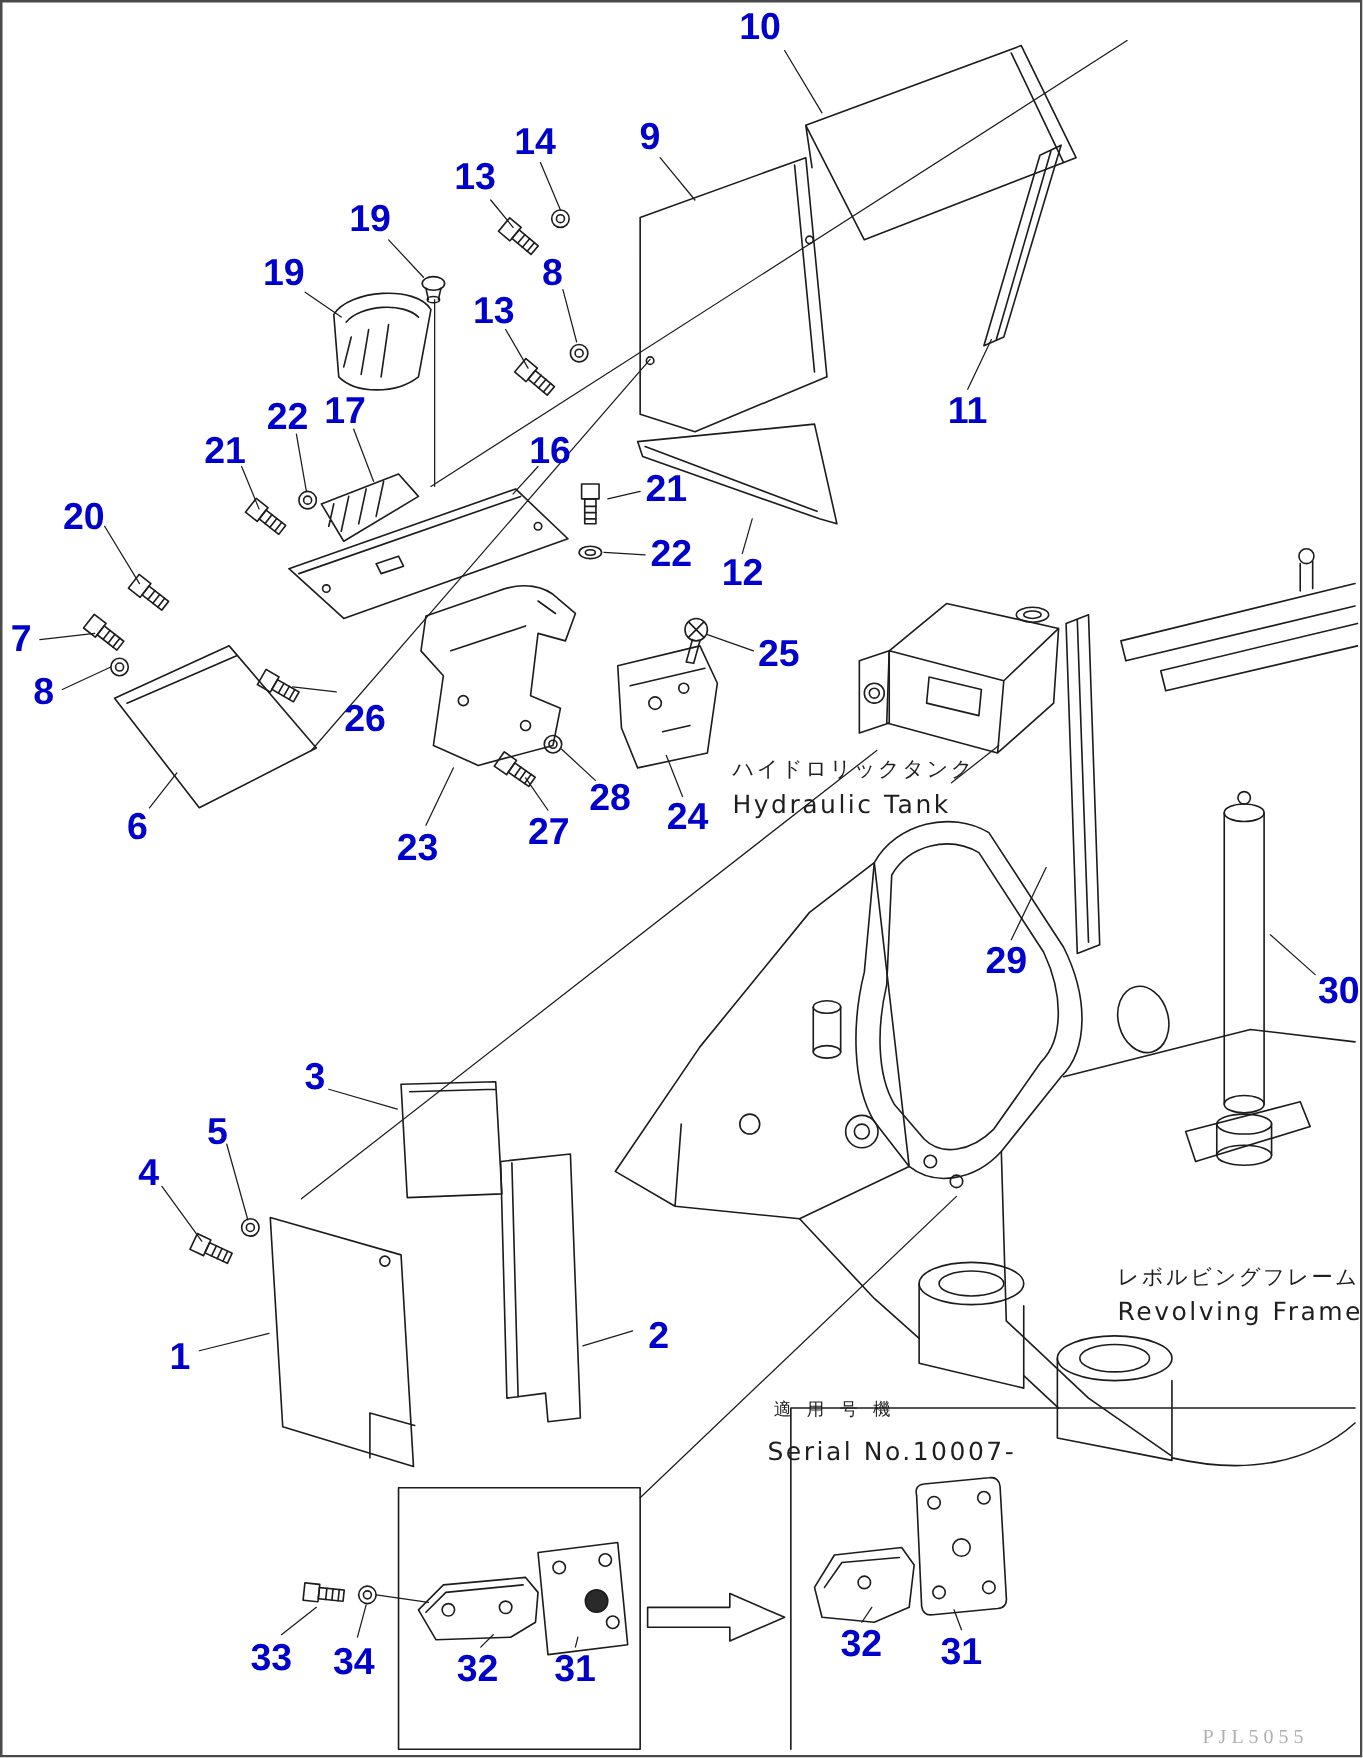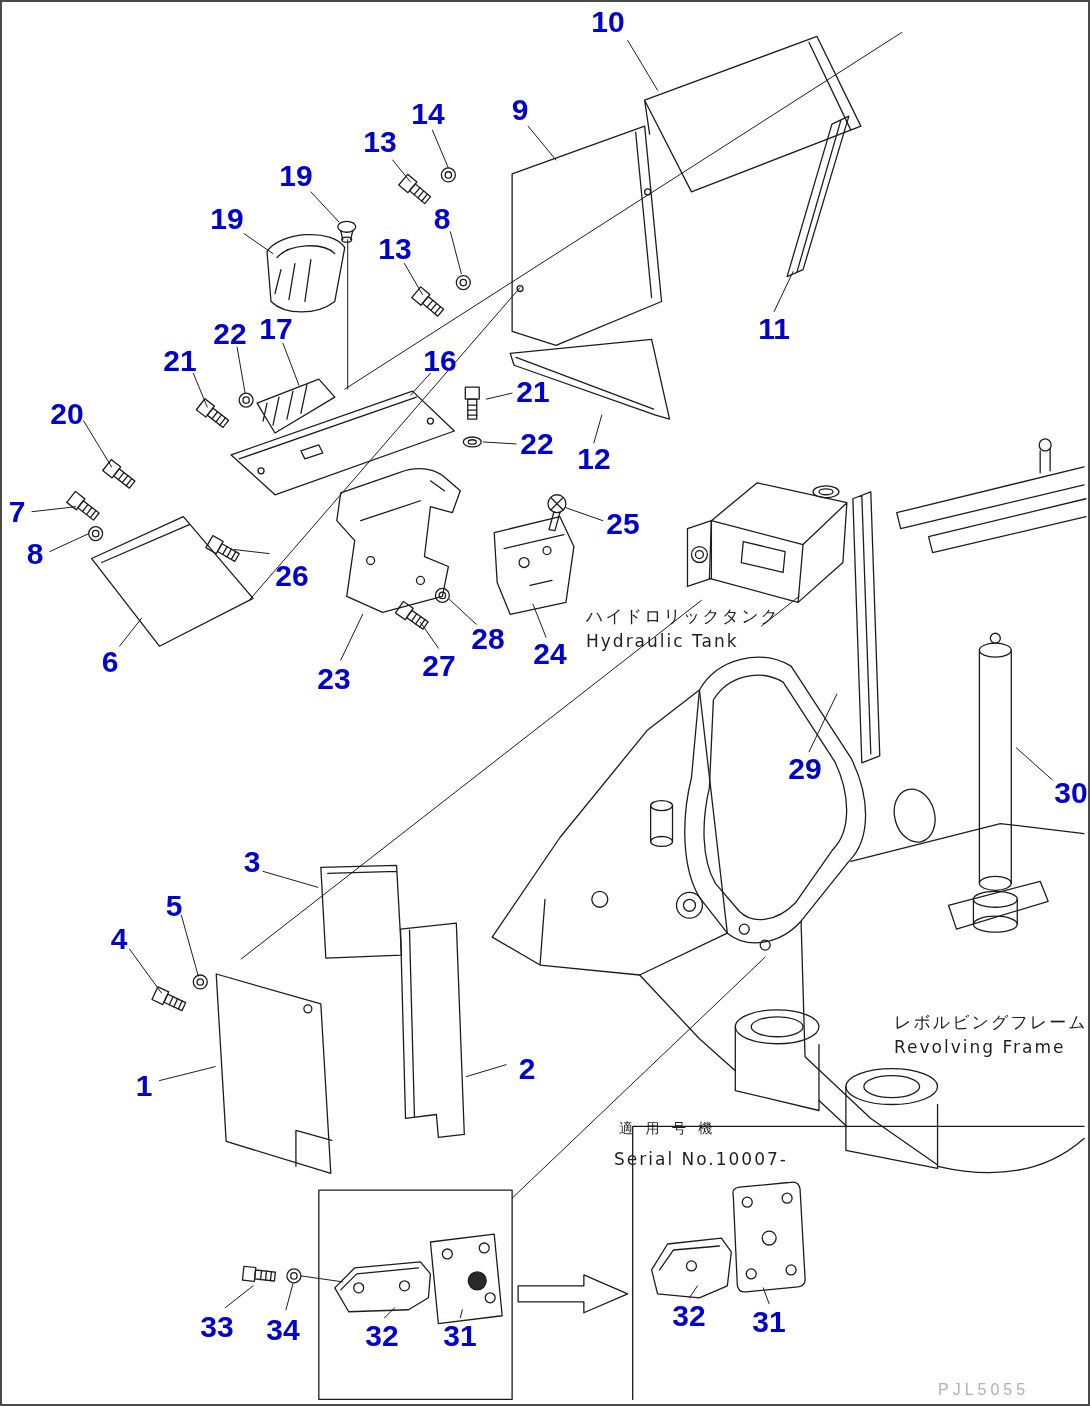--- a/index.html
+++ b/index.html
@@ -12,25 +12,25 @@
   .co {
     position:absolute; transform:translate(-50%,-50%);
     font:bold 30px "Liberation Sans", sans-serif;
     color:var(--callout, #0000cc); white-space:nowrap; line-height:1;
   }
   .lbl {
     position:absolute; font-family:"DejaVu Sans", sans-serif;
     color:#1f1f1f; white-space:nowrap; line-height:1.2;
   }
   .lbl.jp { font-size:17px; letter-spacing:2px;text-align:right; }
-  .lbl.en { font-size:17px; letter-spacing:2px; }
+  .lbl.en { font-size:20px; letter-spacing:2px; }
   .lbl.serial-jp { font-size:14px; letter-spacing:4px; }
   .lbl.doc {
-    color:var(--doc-code, #b0b0b0); font-family:Liberation Sans, sans-serif;
-    font-size:16px; letter-spacing:4px;
+    color:var(--doc-code, #b0b0b0); font-family:Liberation Serif, serif;
+    font-size:16px; letter-spacing:4px;margin-left:24px;
   }
 </style>
 </head>
 <body>
 
 <div class="page">
 
   <svg class="art" viewBox="0 0 1090 1406" stroke="#1c1c1c" fill="none" stroke-width="1.3" stroke-linejoin="round" stroke-linecap="round">
     <defs>
       <g id="bolt">

